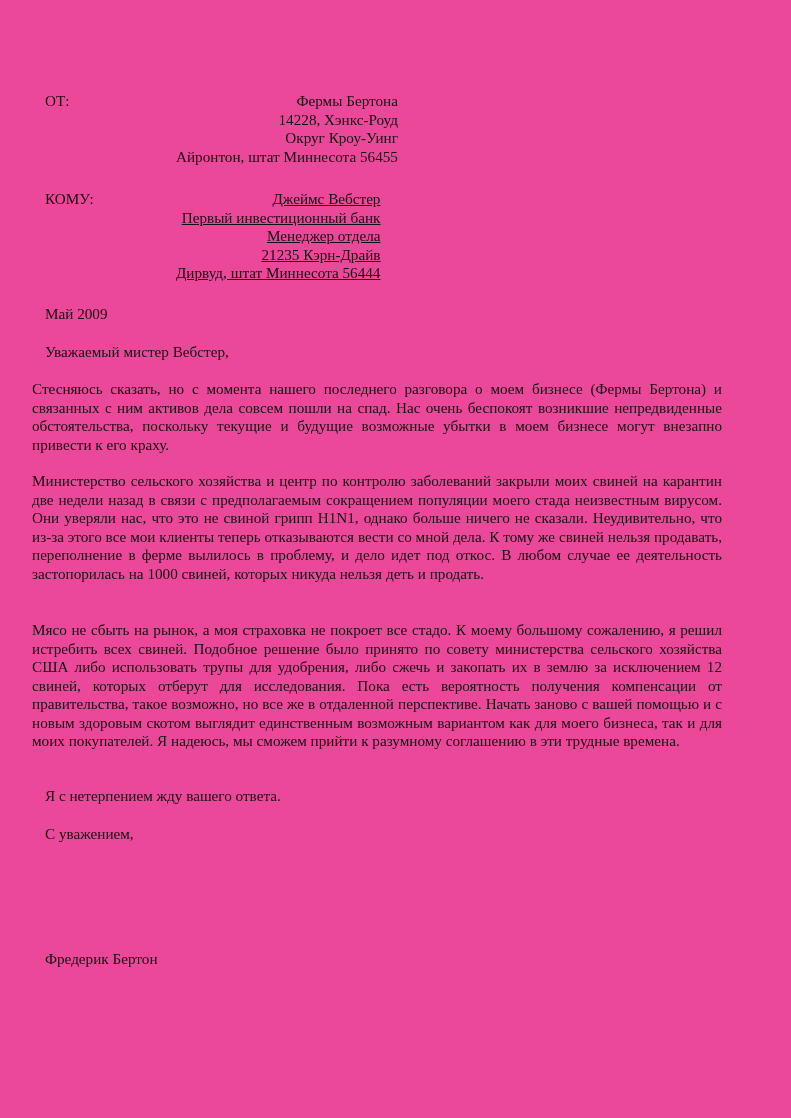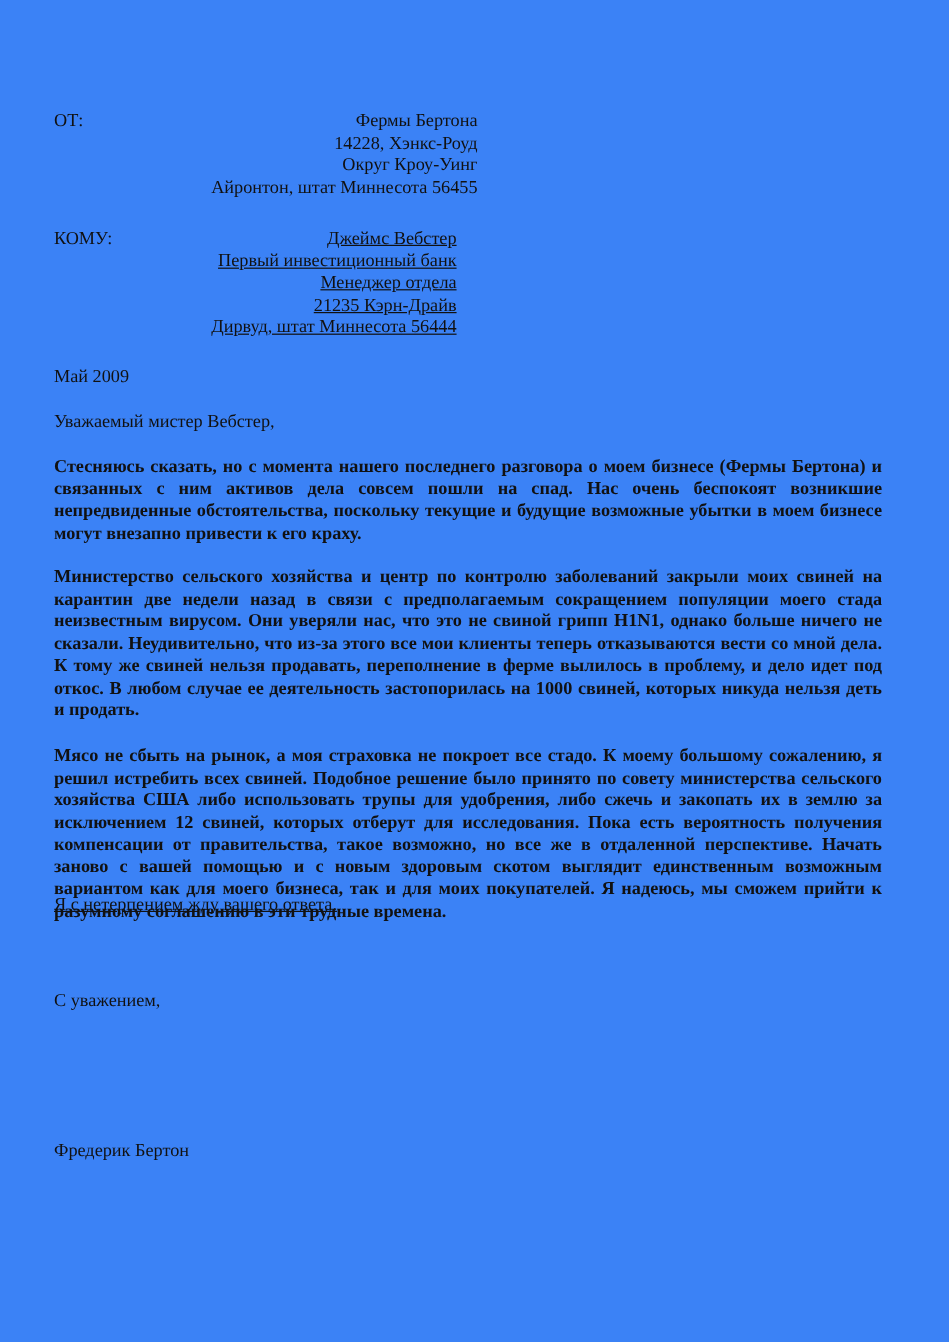--- a/index.html
+++ b/index.html
@@ -1,30 +1,29 @@
 <!DOCTYPE html>
 <html><head>
   <meta charset="utf-8">
   <style>
     html, body { margin: 0; padding: 0; background: #ffffff; }
     body {
       width: 791px; height: 1118px; position: relative; overflow: hidden;
       font-family: "Liberation Serif", "DejaVu Serif", serif;
       font-size: 15.2px; color: #111111;
     }
-    .page { position: absolute; left: 0; top: 0; width: 791px; height: 1118px; background: #3b82f6; }
+    .page { position: absolute; left: 0; top: 0; width: 791px; height: 1118px; background: #ec4899; }
     .hdr-label { position: absolute; left: 45px; line-height: 18.5px; }
     .hdr-lines { position: absolute; left: 176px; line-height: 18.5px; }
     .hdr-lines div { white-space: nowrap; text-align: right; }
     .line { position: absolute; left: 45px; white-space: nowrap; line-height: 18.5px; }
     .para {
-      position: absolute; left: 45px; width: 690px;
+      position: absolute; left: 32px; width: 690px;
       text-align: justify; line-height: 18.5px;
       text-align-last: left;
-      font-weight: bold;
     }
   </style>
 </head>
 <body>
 
 <div class="page">
 
   <div class="hdr-label" style="top:92px;">ОТ:</div>
   <div class="hdr-lines" style="top:92px;">
     <div>Фермы Бертона</div>
@@ -45,19 +44,19 @@
   <div class="line" style="top:305px;">Май 2009</div>
 
   <div class="line" style="top:343px;">Уважаемый мистер Вебстер,</div>
 
   <div class="para" style="top:380px;">Стесняюсь сказать, но с момента нашего последнего разговора о моем бизнесе (Фермы Бертона) и связанных с ним активов дела совсем пошли на спад. Нас очень беспокоят возникшие непредвиденные обстоятельства, поскольку текущие и будущие возможные убытки в моем бизнесе могут внезапно привести к его краху.</div>
 
   <div class="para" style="top:472px;">Министерство сельского хозяйства и центр по контролю заболеваний закрыли моих свиней на карантин две недели назад в связи с предполагаемым сокращением популяции моего стада неизвестным вирусом. Они уверяли нас, что это не свиной грипп H1N1, однако больше ничего не сказали. Неудивительно, что из-за этого все мои клиенты теперь отказываются вести со мной дела. К тому же свиней нельзя продавать, переполнение в ферме вылилось в проблему, и дело идет под откос. В любом случае ее деятельность застопорилась на 1000 свиней, которых никуда нельзя деть и продать.</div>
 
   <div class="para" style="top:621px;">Мясо не сбыть на рынок, а моя страховка не покроет все стадо. К моему большому сожалению, я решил истребить всех свиней. Подобное решение было принято по совету министерства сельского хозяйства США либо использовать трупы для удобрения, либо сжечь и закопать их в землю за исключением 12 свиней, которых отберут для исследования. Пока есть вероятность получения компенсации от правительства, такое возможно, но все же в отдаленной перспективе. Начать заново с вашей помощью и с новым здоровым скотом выглядит единственным возможным вариантом как для моего бизнеса, так и для моих покупателей. Я надеюсь, мы сможем прийти к разумному соглашению в эти трудные времена.</div>
 
-  <div class="line" style="top:745px;text-decoration:underline;">Я с нетерпением жду вашего ответа.</div>
+  <div class="line" style="top:787px;">Я с нетерпением жду вашего ответа.</div>
 
   <div class="line" style="top:825px;text-align:right;">С уважением,</div>
 
   <div class="line" style="top:950px;">Фредерик Бертон</div>
 
 </div>
 
 </body></html>

